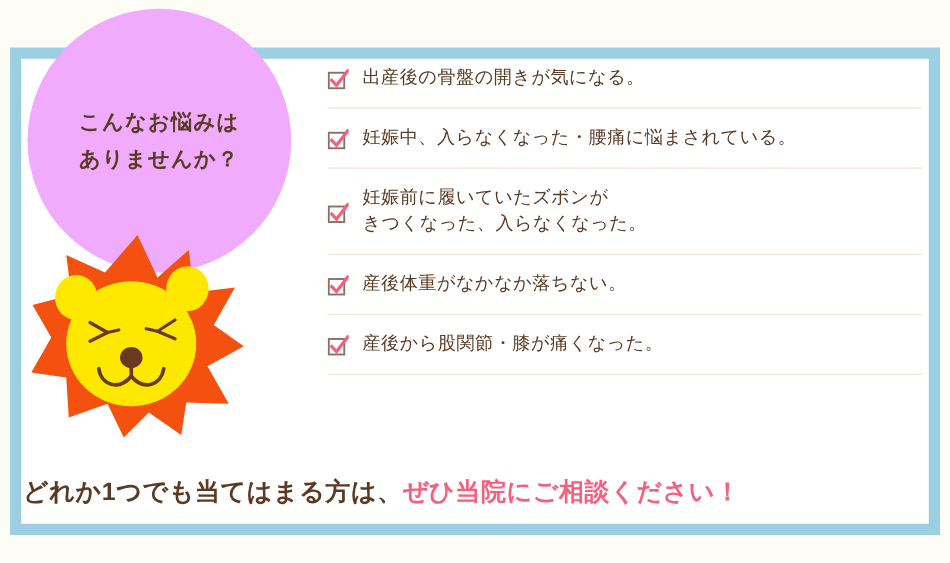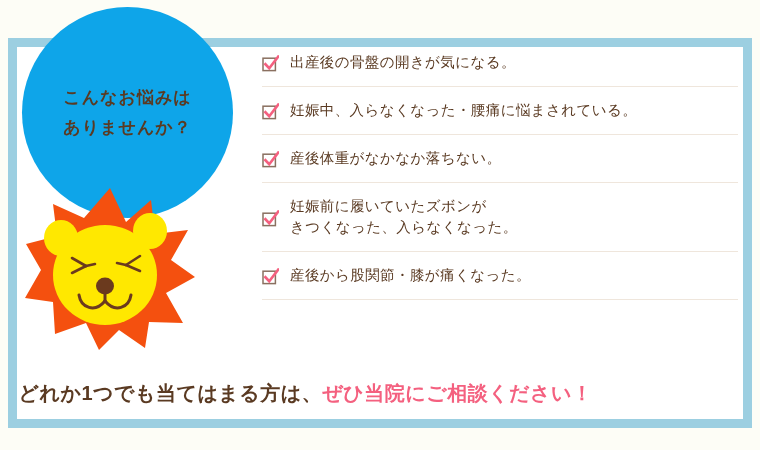--- a/index.html
+++ b/index.html
@@ -35,21 +35,21 @@
   }
 
   
   .circle-badge {
     position: absolute;
     left: 22px;
     top: 7px;
     width: 211px;
     height: 211px;
     border-radius: 50%;
-    background: #0ea5e9;
+    background: #f0abfc;
     z-index: 5;
   }
   .circle-title {
     position: absolute;
     left: 0;
     top: 76px;
     width: 211px;
     text-align: center;
     color: #5a3a22;
     font-size: 17px;
@@ -186,41 +186,41 @@
       <span class="check-text">妊娠中、入らなくなった・腰痛に悩まされている。</span>
     </div>
 
     <div class="check-row">
       <span class="check-box-icon">
         <svg viewBox="0 0 17 17" width="17" height="17">
           <rect x="1" y="3.2" width="12.4" height="12.4" fill="none" stroke="#8a7060" stroke-width="1.5"></rect>
           <path d="M3.4,9.2 L7.2,13.2 L16.2,1.6" fill="none" stroke="#f4607f" stroke-width="2.6" stroke-linecap="square"></path>
         </svg>
       </span>
-      <span class="check-text">産後体重がなかなか落ちない。</span>
-    </div>
-
-    <div class="check-row">
-      <span class="check-box-icon">
-        <svg viewBox="0 0 17 17" width="17" height="17">
-          <rect x="1" y="3.2" width="12.4" height="12.4" fill="none" stroke="#8a7060" stroke-width="1.5"></rect>
-          <path d="M3.4,9.2 L7.2,13.2 L16.2,1.6" fill="none" stroke="#f4607f" stroke-width="2.6" stroke-linecap="square"></path>
-        </svg>
-      </span>
       <span class="check-text">妊娠前に履いていたズボンが
 きつくなった、入らなくなった。</span>
     </div>
 
     <div class="check-row">
       <span class="check-box-icon">
         <svg viewBox="0 0 17 17" width="17" height="17">
           <rect x="1" y="3.2" width="12.4" height="12.4" fill="none" stroke="#8a7060" stroke-width="1.5"></rect>
           <path d="M3.4,9.2 L7.2,13.2 L16.2,1.6" fill="none" stroke="#f4607f" stroke-width="2.6" stroke-linecap="square"></path>
         </svg>
       </span>
+      <span class="check-text">産後体重がなかなか落ちない。</span>
+    </div>
+
+    <div class="check-row">
+      <span class="check-box-icon">
+        <svg viewBox="0 0 17 17" width="17" height="17">
+          <rect x="1" y="3.2" width="12.4" height="12.4" fill="none" stroke="#8a7060" stroke-width="1.5"></rect>
+          <path d="M3.4,9.2 L7.2,13.2 L16.2,1.6" fill="none" stroke="#f4607f" stroke-width="2.6" stroke-linecap="square"></path>
+        </svg>
+      </span>
       <span class="check-text">産後から股関節・膝が痛くなった。</span>
     </div>
 
   </div>
 
   <div class="cta">
     <span class="cta-dark">どれか1つでも当てはまる方は、</span><span class="cta-pink">ぜひ当院にご相談ください！</span>
   </div>
 
 </div>

